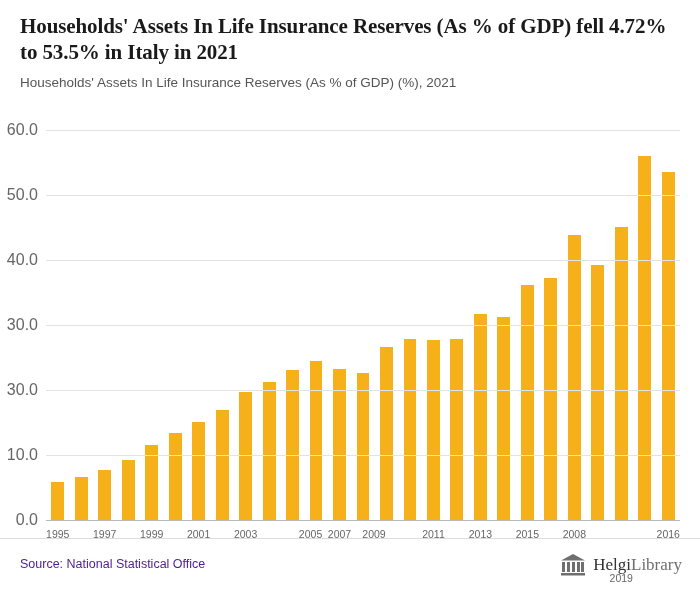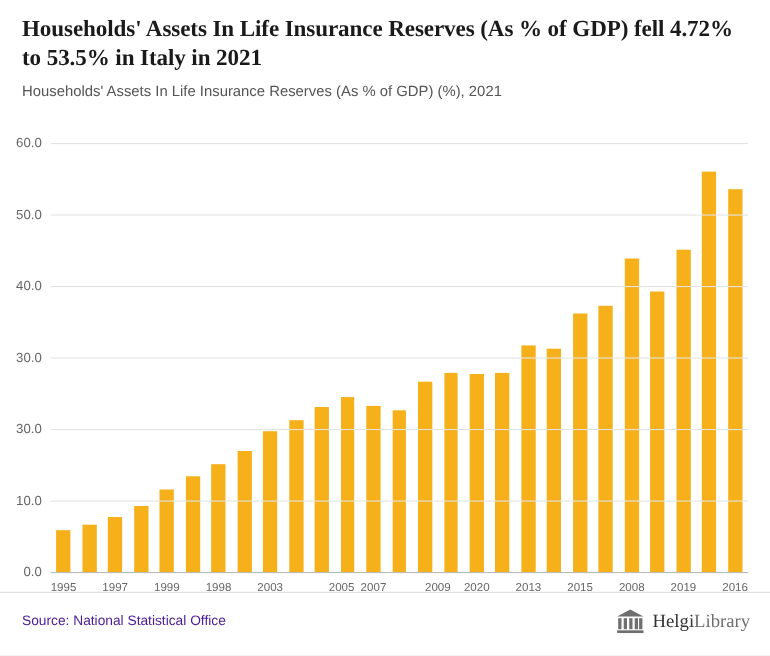--- a/index.html
+++ b/index.html
@@ -62,21 +62,21 @@
     left: 0;
     width: 100%;
     height: 1px;
     background: #b9b9b9;
   }
   .ylabel {
     position: absolute;
     right: 100%;
     margin-right: 8px;
     transform: translateY(-50%);
-    font-size: 12px;
+    font-size: 16px;
     color: #666666;
     white-space: nowrap;
   }
   .bars {
     position: absolute;
     left: 0;
     bottom: 0;
     width: 100%;
     height: 100%;
   }
@@ -190,30 +190,30 @@
         <div class="ylabel" style="top: 130px;">40.0</div>
         <div class="gridline" style="top: 65px;"></div>
         <div class="ylabel" style="top: 65px;">50.0</div>
         <div class="gridline" style="top: 0px;"></div>
         <div class="ylabel" style="top: 0px;">60.0</div>
       </div>
     <div class="xlabels" id="xlabels">
         <div class="xlabel" style="left: 11.7407px;">1995</div>
         <div class="xlabel" style="left: 58.7037px;">1997</div>
         <div class="xlabel" style="left: 105.667px;">1999</div>
-        <div class="xlabel" style="left: 152.63px;">1998</div>
+        <div class="xlabel" style="left: 152.63px;">2001</div>
         <div class="xlabel" style="left: 199.593px;">2003</div>
         <div class="xlabel" style="left: 246.556px; margin-left: 18px;">2005</div>
         <div class="xlabel" style="left: 293.519px;">2007</div>
-        <div class="xlabel" style="left: 352px;">2009</div>
-        <div class="xlabel" style="left: 387.444px;">2020</div>
+        <div class="xlabel" style="left: 328px;">2009</div>
+        <div class="xlabel" style="left: 387.444px;">2011</div>
         <div class="xlabel" style="left: 434.407px;">2013</div>
         <div class="xlabel" style="left: 481.37px;">2015</div>
         <div class="xlabel" style="left: 528.333px;">2008</div>
-        <div class="xlabel" style="left: 575.296px;">2019</div>
+        <div class="xlabel" style="left: 575.296px; margin-top: 44px;">2019</div>
         <div class="xlabel" style="left: 622.259px;">2016</div>
       </div>
   </div>
 
   <div class="footer">
     <div class="source">Source: National Statistical Office</div>
     <div class="brand">
       <svg class="brand-mark" viewBox="0 0 26 24">
         <rect x="1" y="20" width="24" height="2.5" fill="#6f6f6f"></rect>
         <rect x="2" y="9" width="3" height="10" fill="#6f6f6f"></rect>

